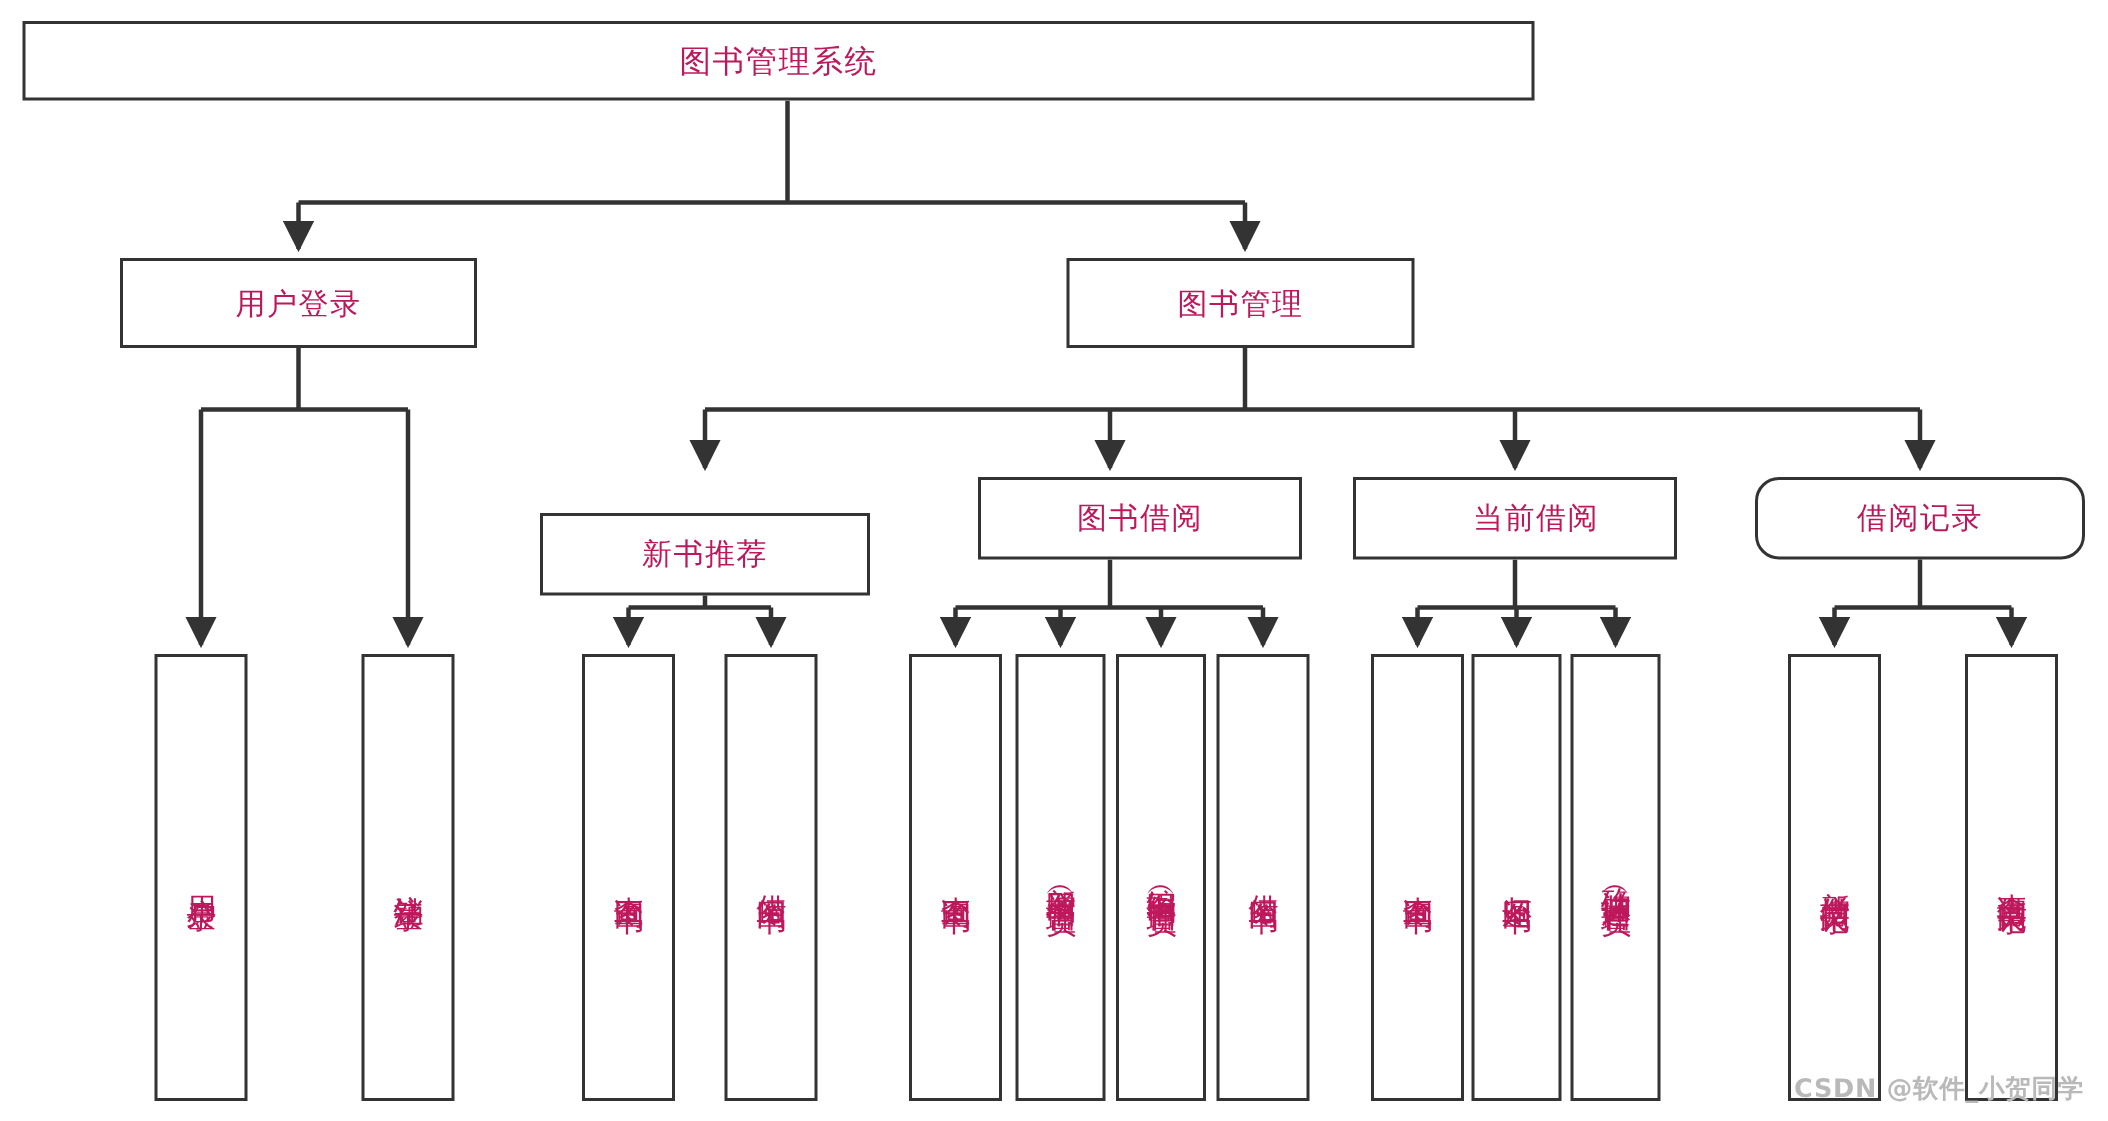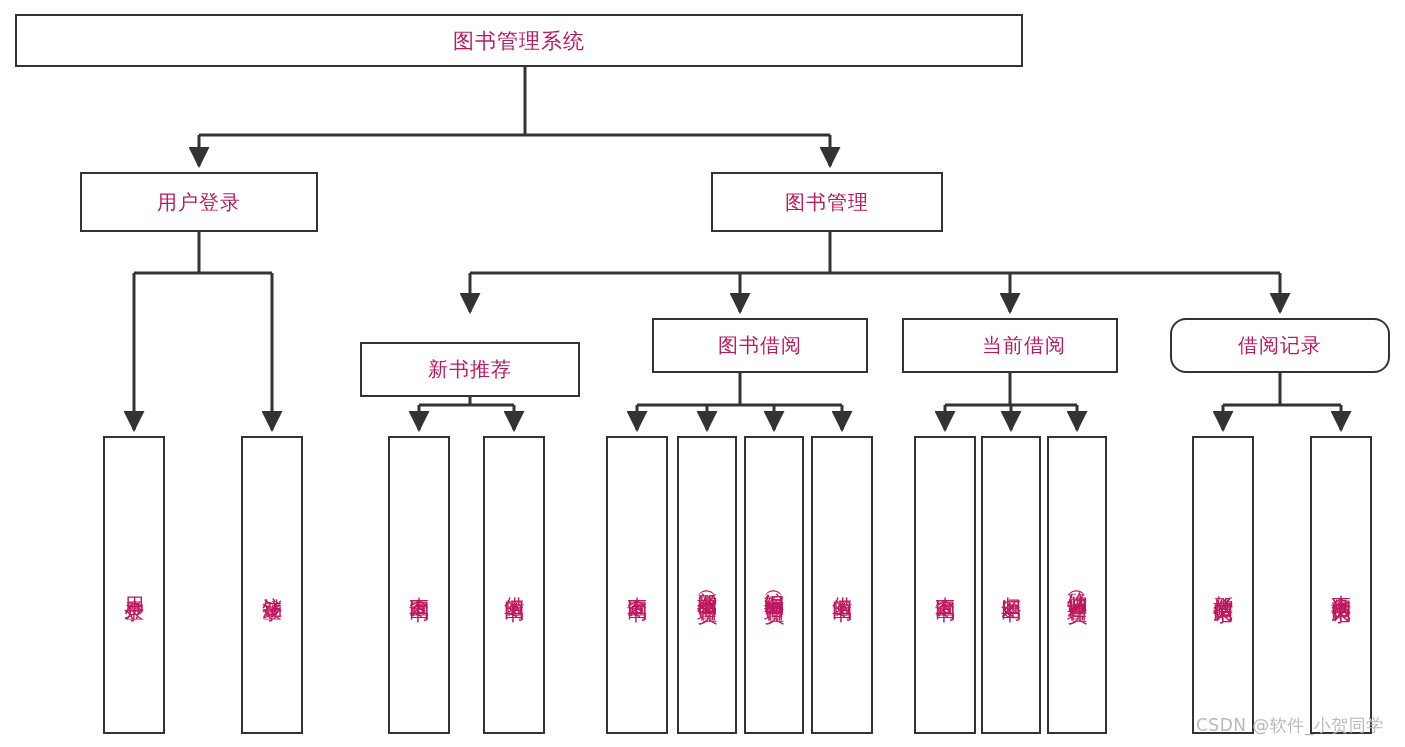--- a/index.html
+++ b/index.html
@@ -57,20 +57,21 @@
     white-space: nowrap;
     display: block;
   }
   .watermark {
     position: absolute;
     color: #b9b9b9;
     font-size: 17px;
     letter-spacing: 0.5px;
     white-space: nowrap;
     user-select: none;
+    font-weight: bold;
   }
 </style>
 </head>
 <body>
 
 <div id="diagram-root">
 
   <svg class="connectors" viewBox="0 0 1405 747" xmlns="http://www.w3.org/2000/svg">
     <defs>
       <marker id="arrow" viewBox="0 0 10 10" refX="9" refY="5" markerWidth="7" markerHeight="7" orient="auto-start-reverse">

